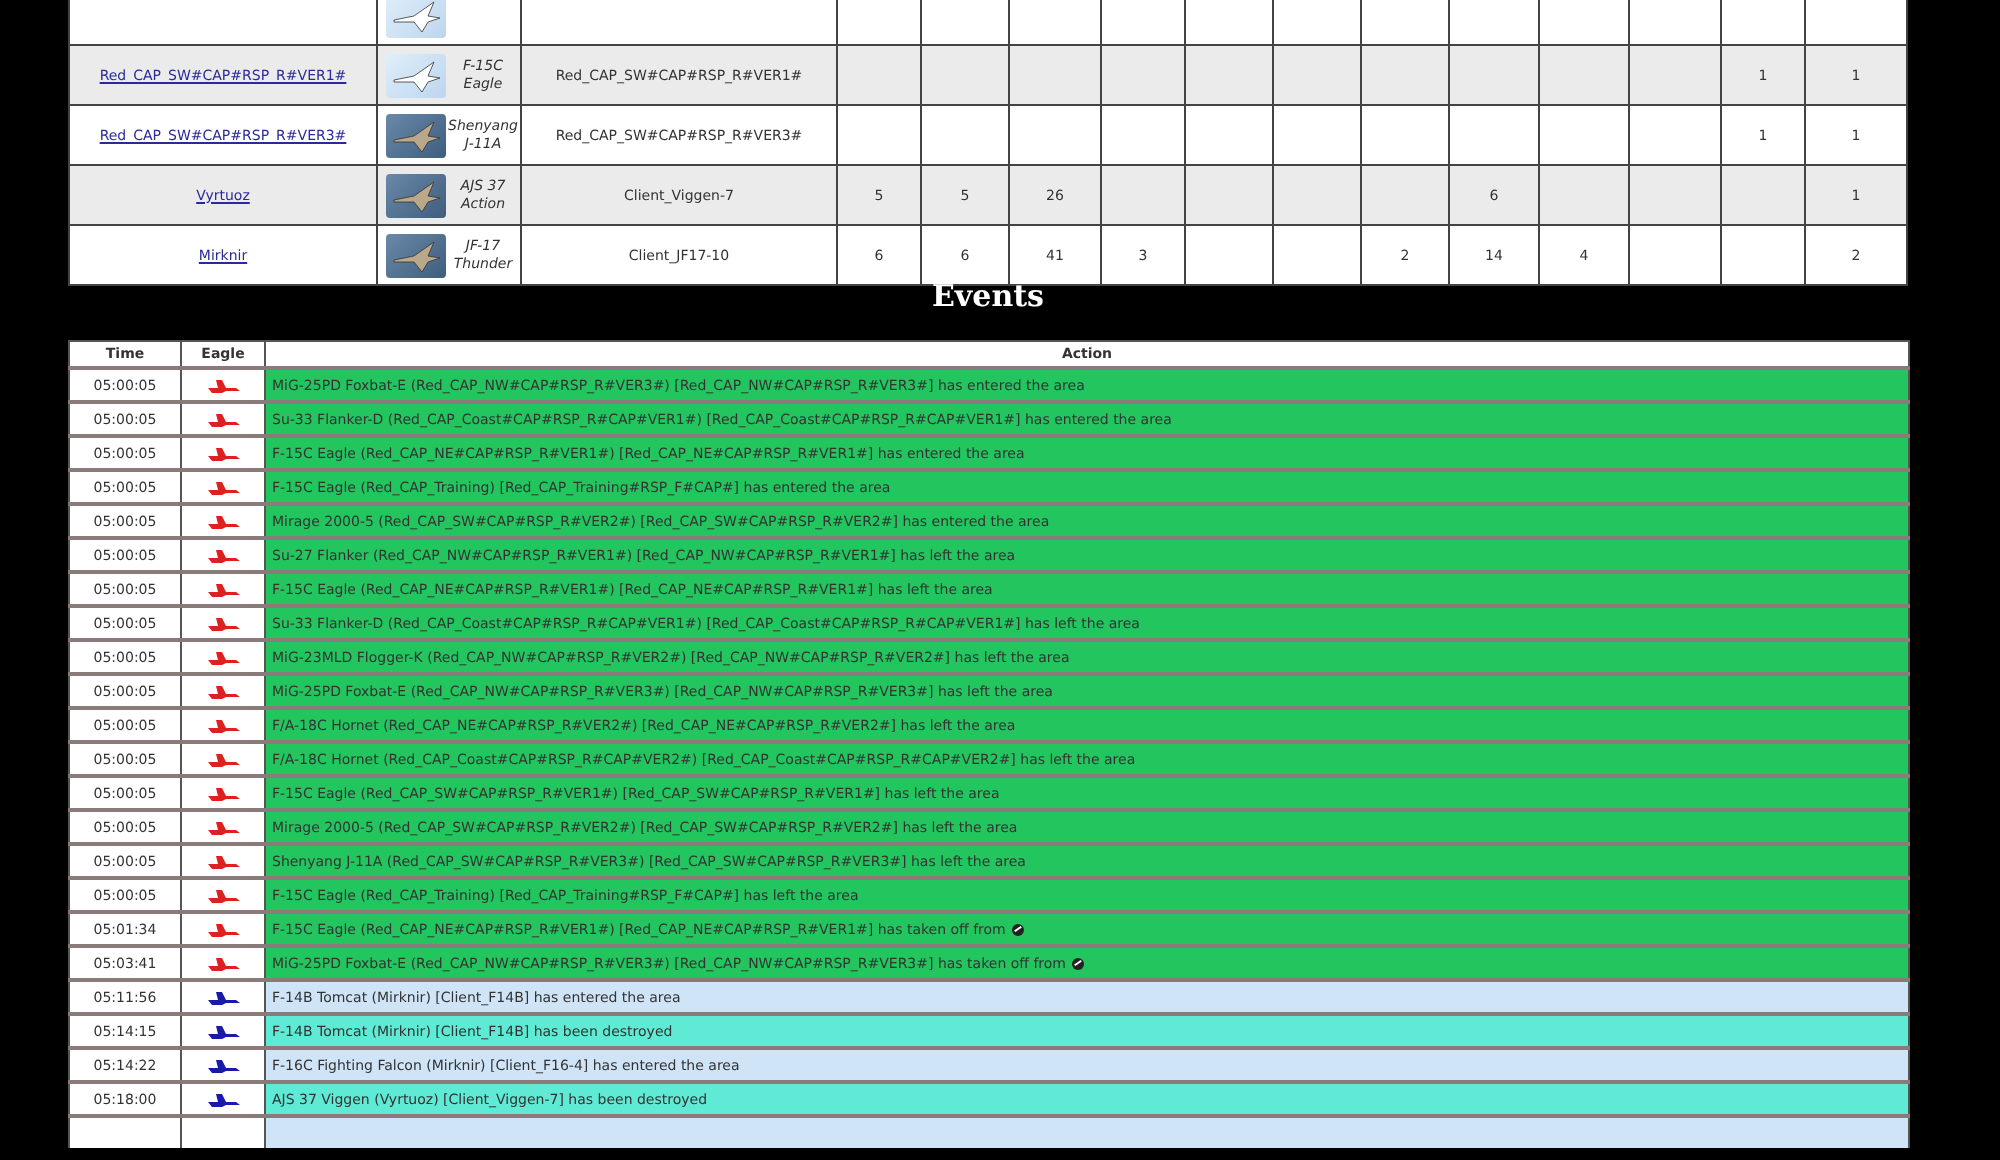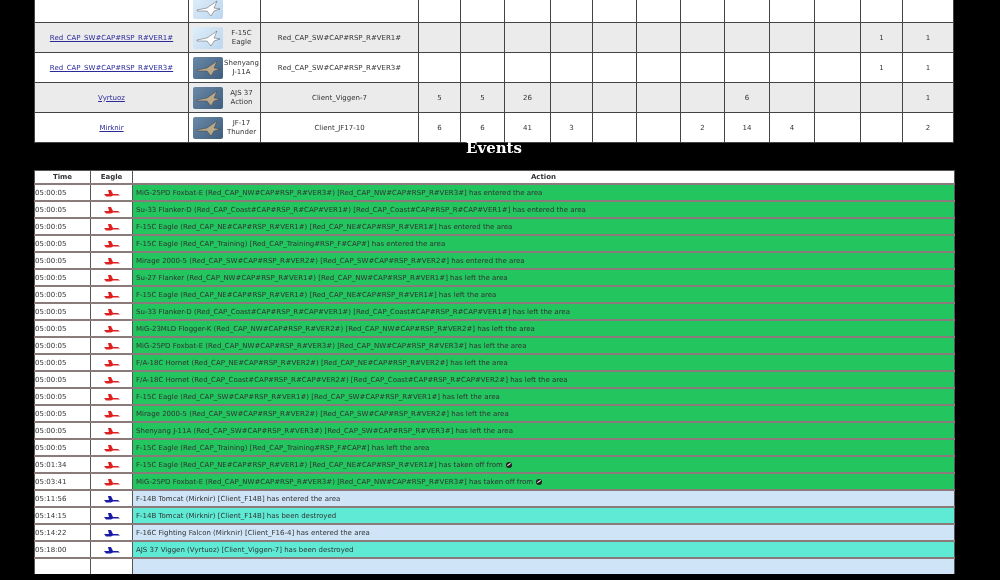--- a/index.html
+++ b/index.html
@@ -2,31 +2,31 @@
 <html><head>
 <meta charset="utf-8">
 <style>
   html, body { margin:0; padding:0; }
   body { width:1000px; height:580px; overflow:hidden; background:#000; font-family:"DejaVu Sans", sans-serif; position:relative; }
   .pilots { position:absolute; left:34px; top:-8px; width:920px; border-collapse:collapse; table-layout:fixed; font-size:7px; color:#333; }
   .pilots td { border:1px solid #444; text-align:center; vertical-align:middle; padding:0; height:29px; }
   .pilots tr.alt td { background:#ebebeb; }
   .pilots tr.norm td { background:#fff; }
   .pilots a { color:#2a2a9a; text-decoration:underline; }
-  .acf { display:flex; align-items:center; justify-content:flex-start; height:100%; }
+  .acf { display:flex; align-items:center; justify-content:flex-start; height:100%;font-style:italic; }
   .thumb { width:30px; height:22px; margin-left:4px; border-radius:2px; flex:none; }
   .thumb.light { background:linear-gradient(135deg,#dfeefa,#bcd6ee); }
   .thumb.dark { background:linear-gradient(135deg,#6a89a8,#3f5d7c); }
   .thumb svg { width:30px; height:22px; display:block; }
   .acname { flex:1; text-align:center; line-height:9px; font-size:7px; color:#333; }
   .events-title { position:absolute; left:0; top:139px; width:988px; text-align:center; color:#fff; font-family:"DejaVu Serif", serif; font-weight:bold; font-size:15px; }
   .events { position:absolute; left:34px; top:170px; width:920px; border-collapse:collapse; table-layout:fixed; font-size:7px; color:#333; }
   .events th { background:#fff; border:1px solid #555; font-weight:bold; height:12px; padding:0; font-size:7px;margin-top:20px; }
   .events td { border-top:2px solid #8a7a7a; border-left:1px solid #555; border-right:1px solid #555; height:15px; padding:0; }
-  .events td.time { text-align:left;margin-left:13px; }
+  .events td.time { text-align:center;margin-left:13px; }
   .events td.type { text-align:center; }
   .events td.action { padding-left:3px; white-space:nowrap; overflow:hidden; }
   tr.red td { background:#22c55e; }
   tr.blue td { background:#cfe4f7; }
   tr.grey td { background:#5eead4; }
   tr.red td.time, tr.blue td.time, tr.grey td.time, tr.red td.type, tr.blue td.type, tr.grey td.type { background:#fff; }
   .plane { display:inline-block; width:18px; height:8px; vertical-align:middle; }
   .ab { display:inline-block; width:6px; height:6px; border-radius:50%; background:#222; vertical-align:middle; margin-left:3px; position:relative; }
   .ab::after { content:""; position:absolute; left:1px; top:2.5px; width:4px; height:1px; background:#fff; transform:rotate(-35deg); }
 </style>

